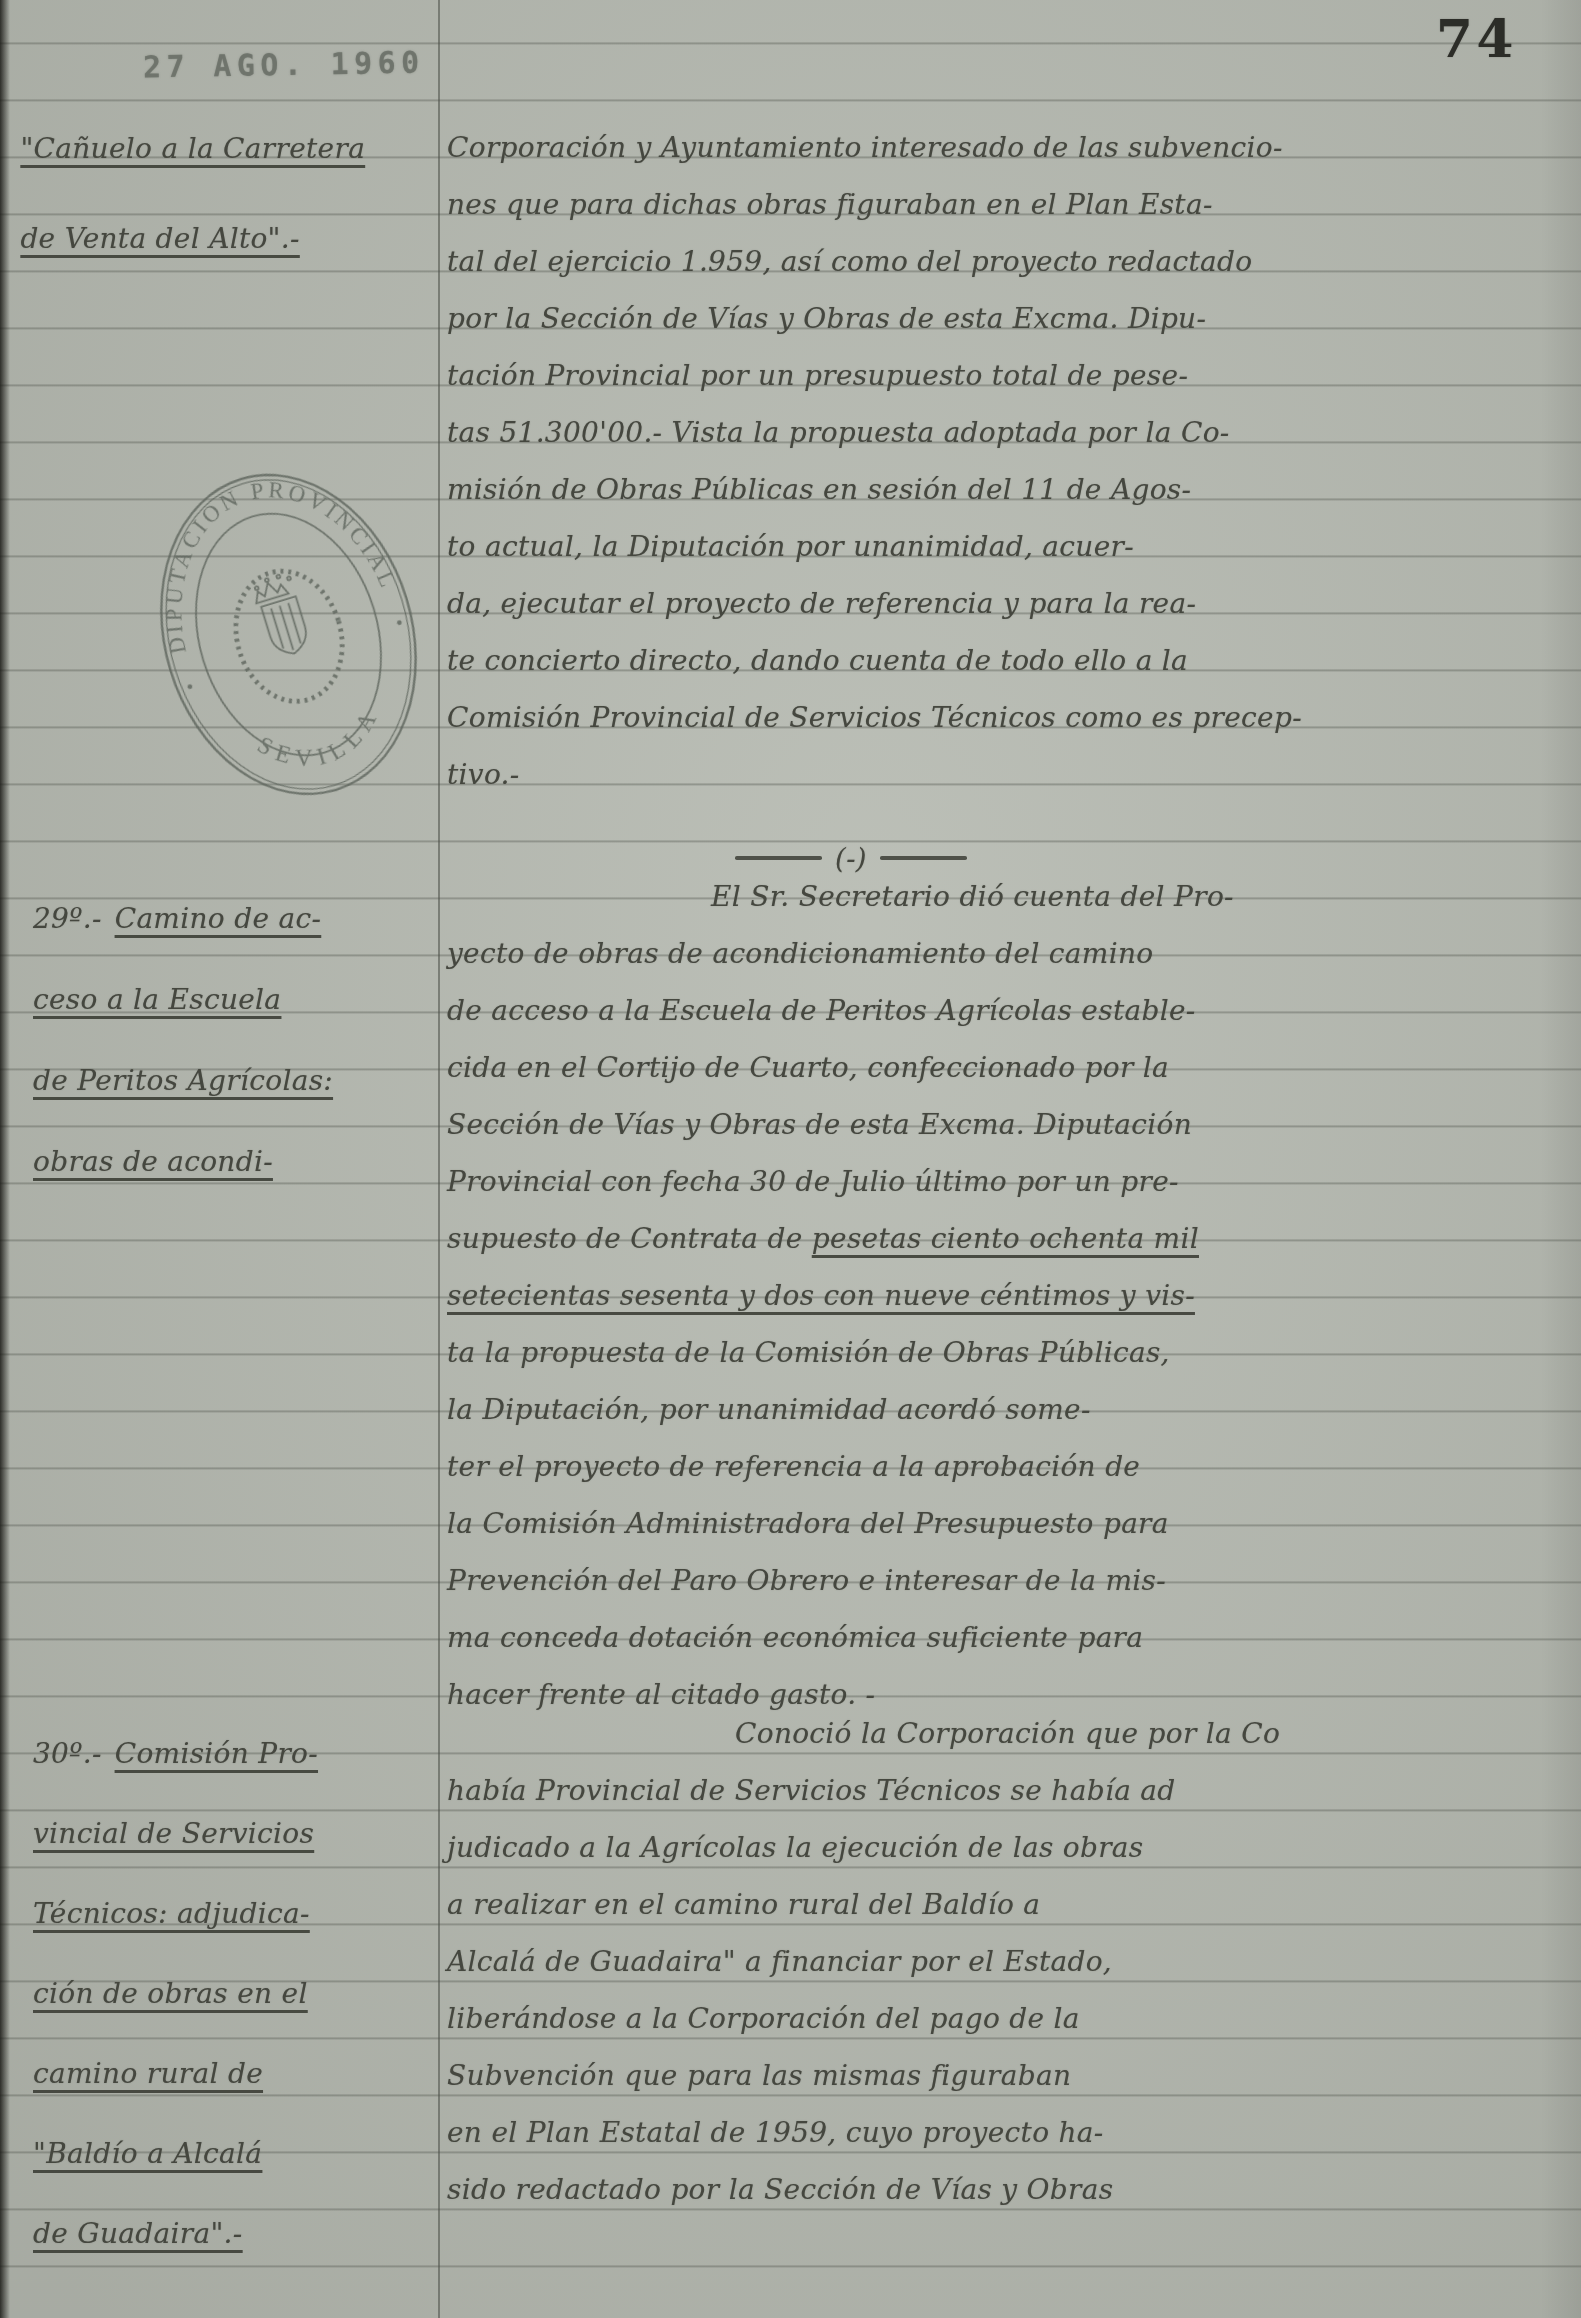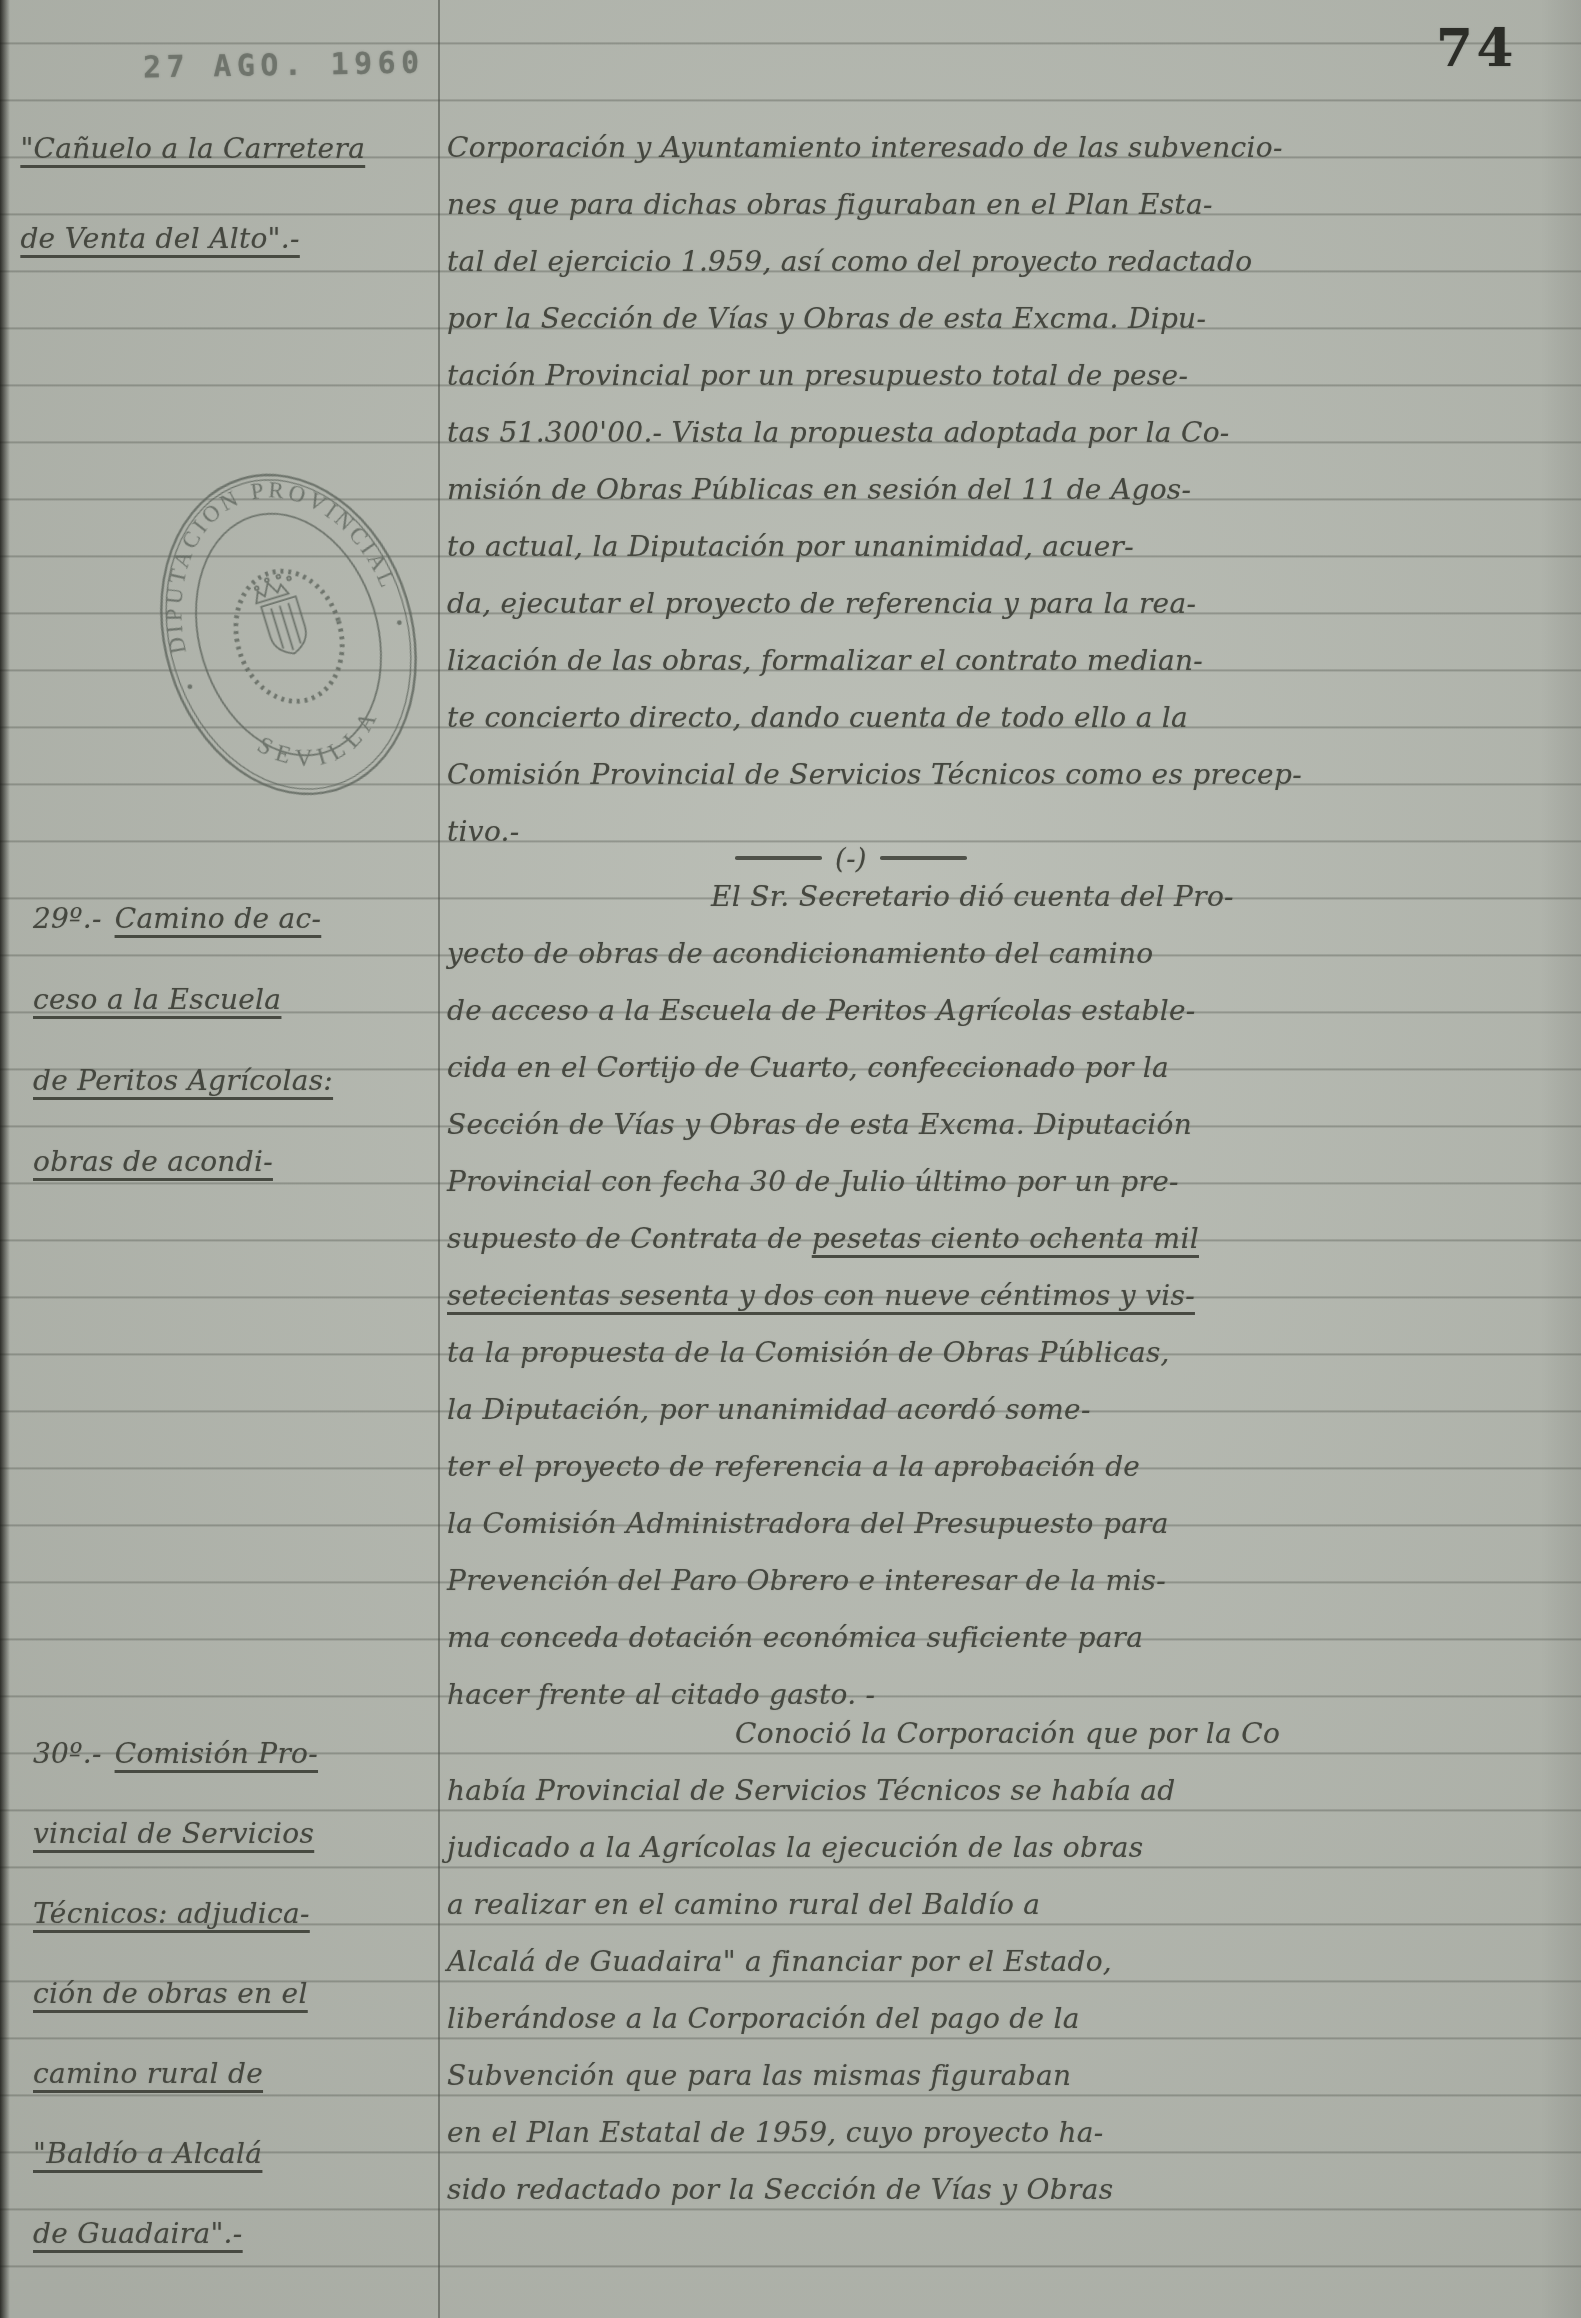--- a/index.html
+++ b/index.html
@@ -20,21 +20,21 @@
   }
   .binding-edge{
     position:absolute;left:0;top:0;width:9.6px;height:100%;
     background:linear-gradient(90deg, rgba(24,24,20,0.85), rgba(24,24,20,0.0));
   }
   .column-divider{
     position:absolute;left:438px;top:0;width:1.8px;height:100%;
     background:rgba(75,79,71,0.55);
   }
   .page-number{
-    position:absolute;left:1436px;top:16px;
+    position:absolute;left:1436px;top:7px;
     font-size:53px;font-weight:bold;color:#2c2d28;
     letter-spacing:3.6px;
     text-shadow:0 0 1.2px rgba(44,45,40,0.5);
   }
   .date-stamp{
     position:absolute;left:143px;top:47px;
     font-family:"DejaVu Sans Mono", monospace;
     font-size:30px;font-weight:bold;letter-spacing:5.4px;
     color:rgba(104,109,101,0.78);
     transform:rotate(-1deg);
@@ -142,21 +142,20 @@
   <div class="body-par hw" style="top:119px;">
     <div class="bl">Corporación y Ayuntamiento interesado de las subvencio-</div>
     <div class="bl">nes que para dichas obras figuraban en el Plan Esta-</div>
     <div class="bl">tal del ejercicio 1.959, así como del proyecto redactado</div>
     <div class="bl">por la Sección de Vías y Obras de esta Excma. Dipu-</div>
     <div class="bl">tación Provincial por un presupuesto total de pese-</div>
     <div class="bl">tas 51.300'00.- Vista la propuesta adoptada por la Co-</div>
     <div class="bl">misión de Obras Públicas en sesión del 11 de Agos-</div>
     <div class="bl">to actual, la Diputación por unanimidad, acuer-</div>
     <div class="bl">da, ejecutar el proyecto de referencia y para la rea-</div>
-    <div class="bl">lización de las obras, formalizar el contrato median-</div>
     <div class="bl">te concierto directo, dando cuenta de todo ello a la</div>
     <div class="bl">Comisión Provincial de Servicios Técnicos como es precep-</div>
     <div class="bl">tivo.-</div>
   </div>
 
   <div class="separator hw">
     <span class="sep-dash"></span>
     <span>(-)</span>
     <span class="sep-dash"></span>
   </div>

